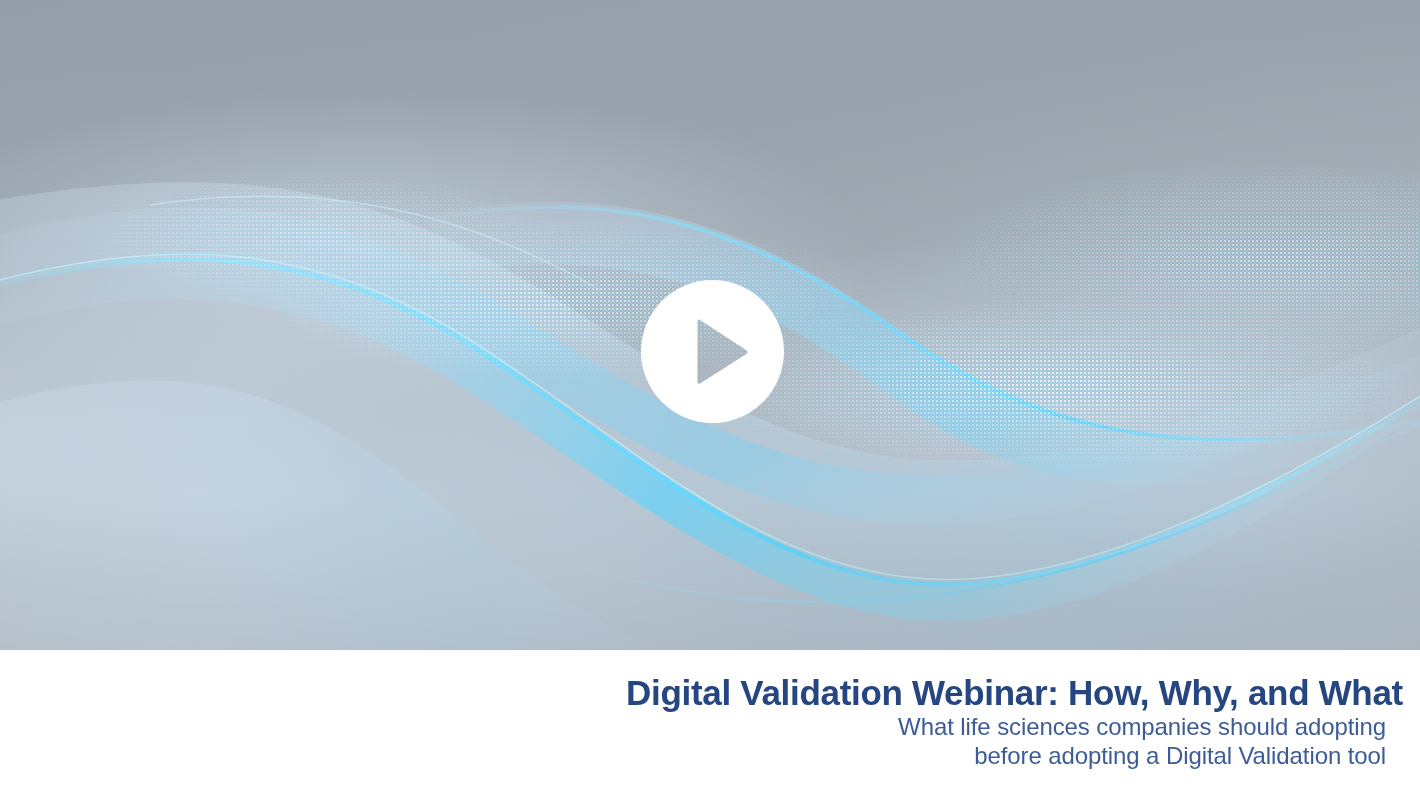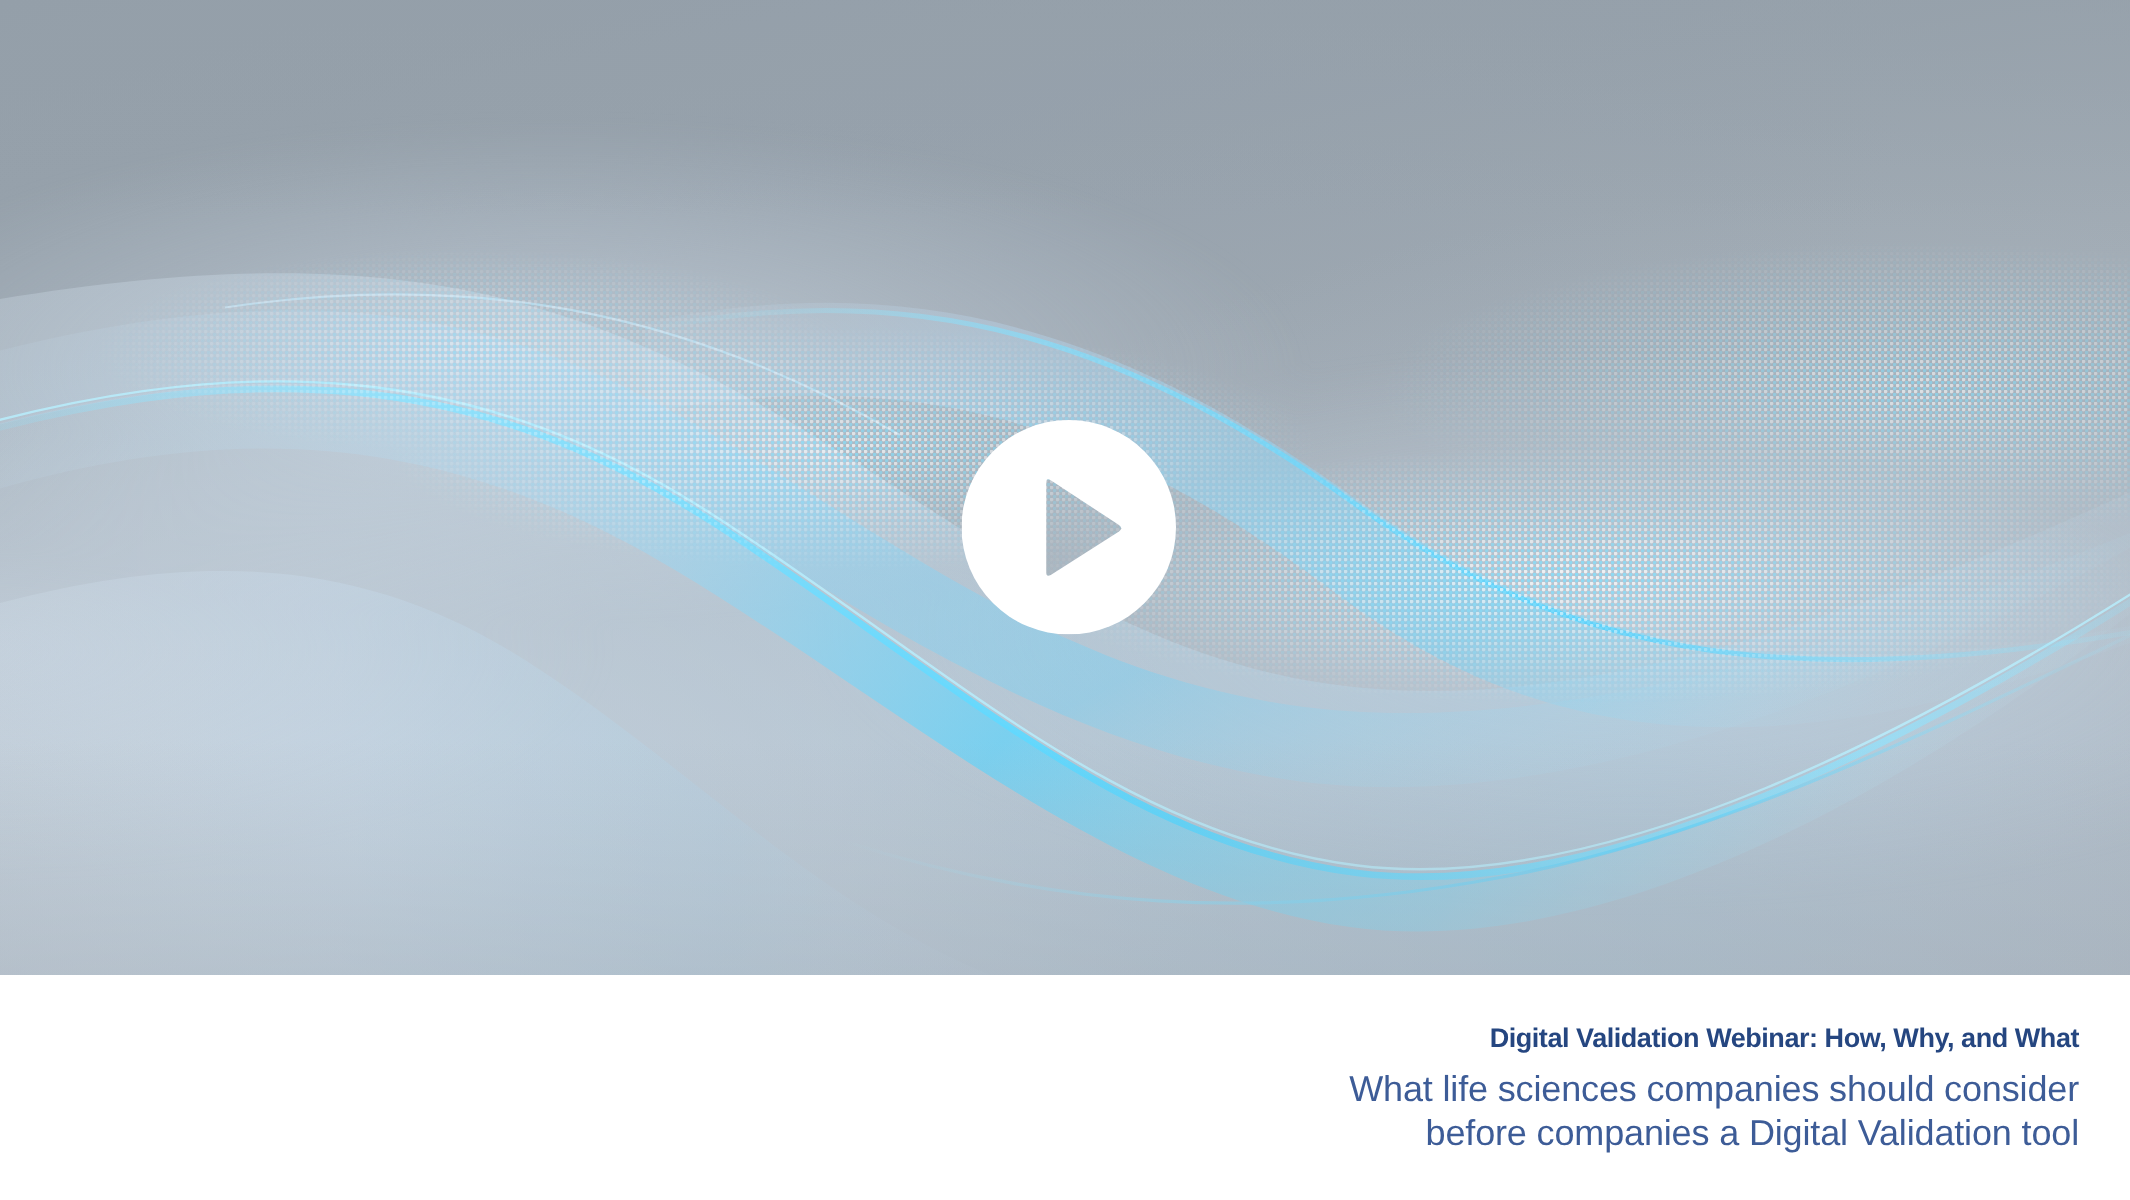--- a/index.html
+++ b/index.html
@@ -132,21 +132,21 @@
     position: absolute;
     right: 34px;
     top: 26px;
     text-align: right;
     width: 760px;
   }
 
   .video-title {
     font-family: "Liberation Sans", "DejaVu Sans", sans-serif;
     font-weight: 700;
-    font-size: 18px;
+    font-size: 35px;
     line-height: 33px;
     letter-spacing: -0.3px;
     color: #254680;
     white-space: nowrap;
   }
 
   .video-subtitle {
     font-family: "Liberation Sans", "DejaVu Sans", sans-serif;
     font-weight: 400;
     font-size: 24px;
@@ -263,19 +263,19 @@
     </div>
 
   </div>
 
   <div class="footer">
 
 
     <div class="title-block">
       <div class="video-title">Digital Validation Webinar: How, Why, and What</div>
       <div class="video-subtitle">
-        <span class="sub-line">What life sciences companies should consider</span>
-        <span class="sub-line">before companies a Digital Validation tool</span>
+        <span class="sub-line">What life sciences companies should adopting</span>
+        <span class="sub-line">before adopting a Digital Validation tool</span>
       </div>
     </div>
 
   </div>
 </div>
 
 </body></html>

